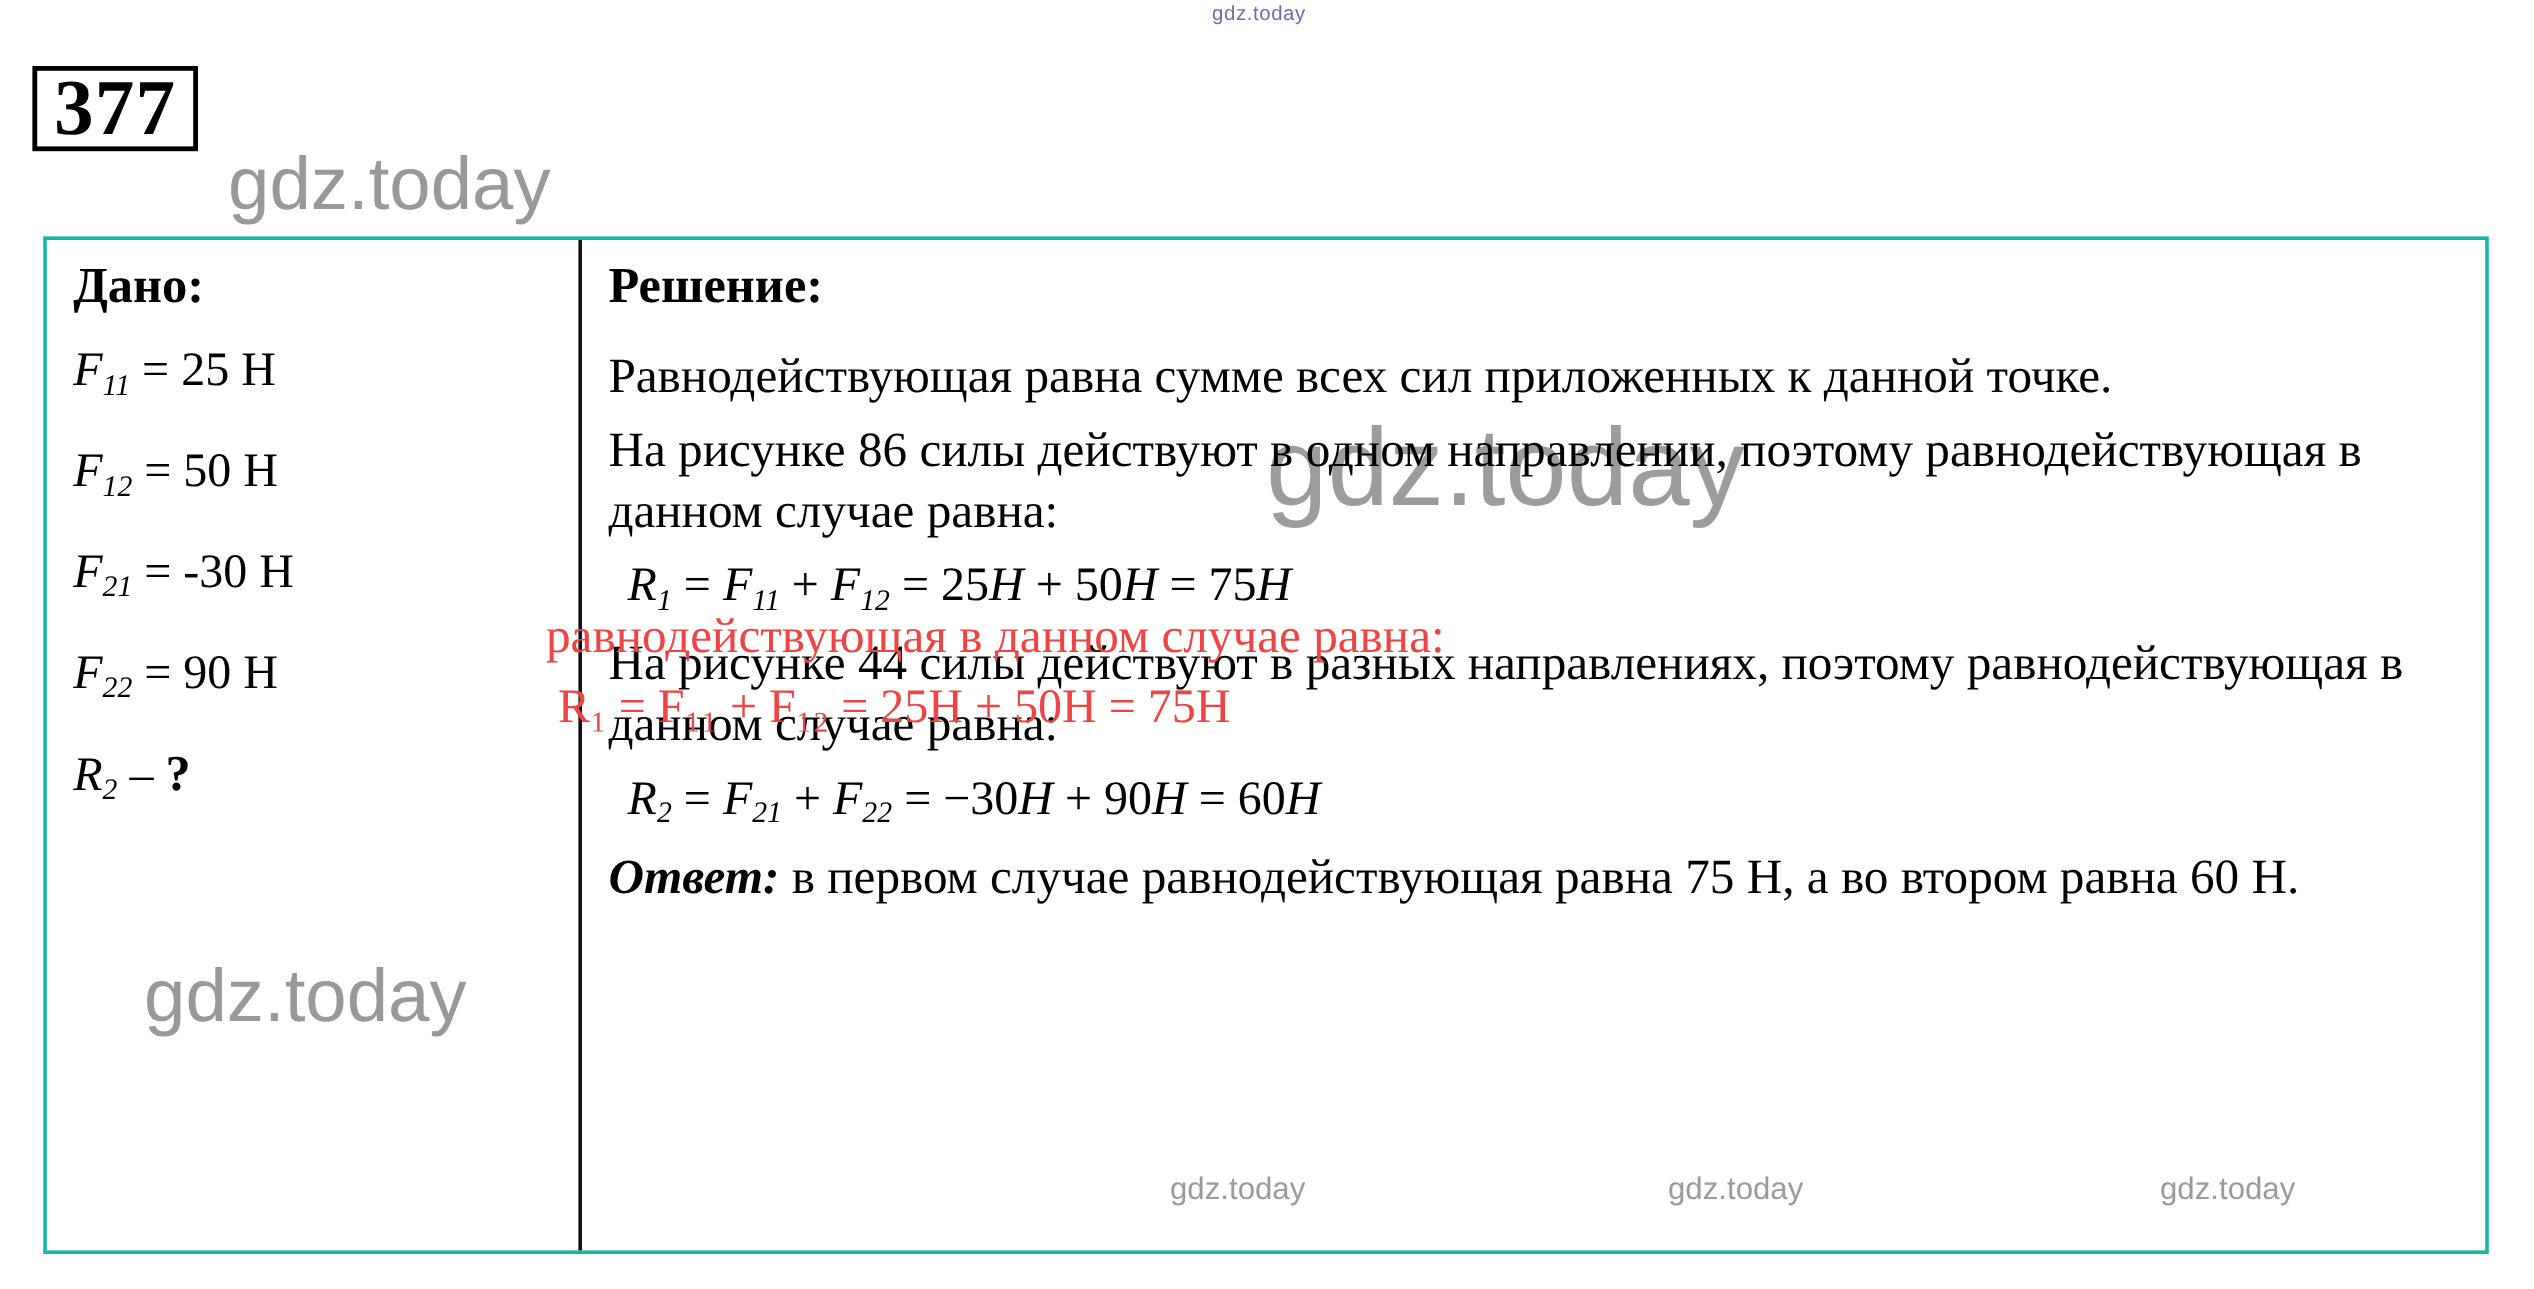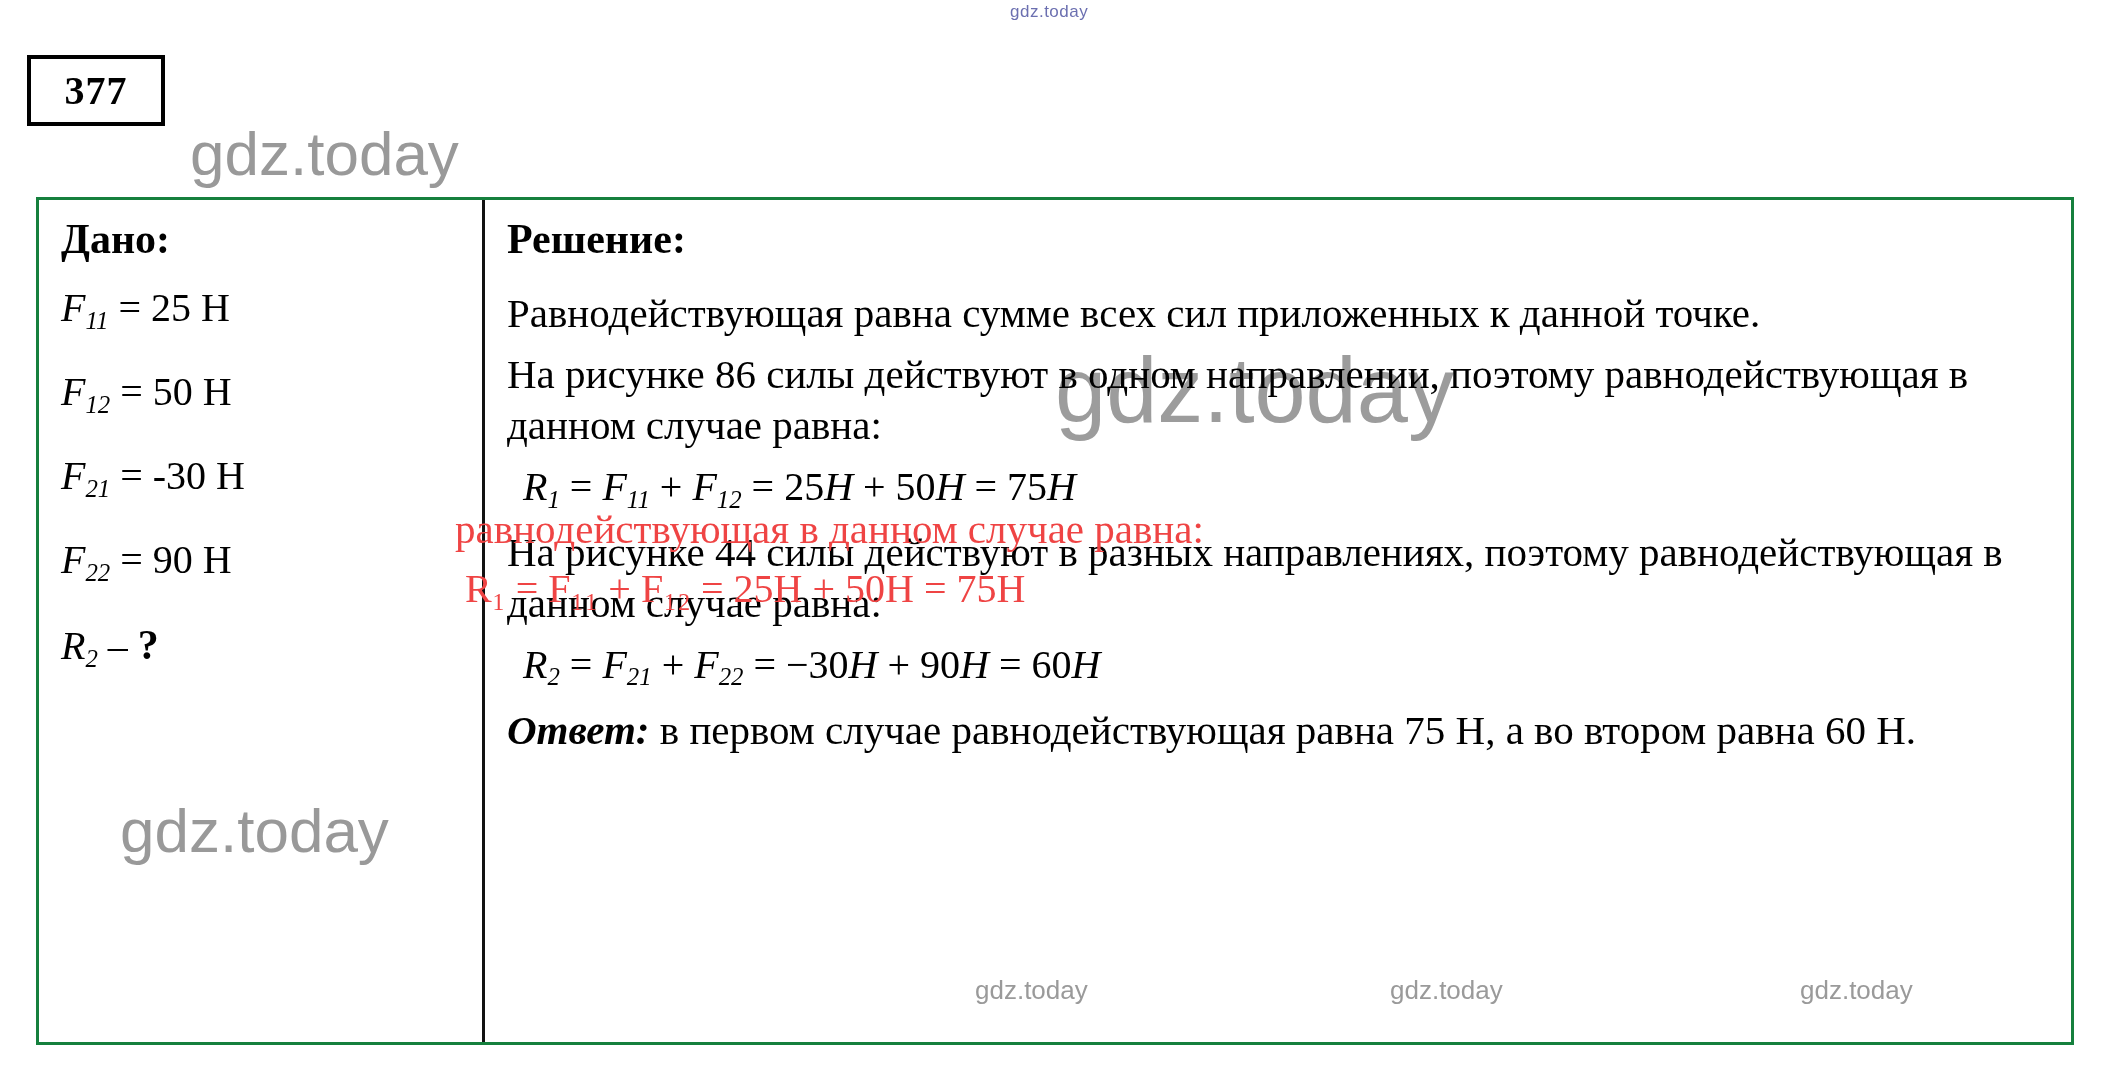--- a/index.html
+++ b/index.html
@@ -33,21 +33,21 @@
     left: 27px;
     top: 55px;
     width: 130px;
     height: 63px;
     border: 4px solid #000;
     display: flex;
     align-items: center;
     justify-content: center;
     font-family: "Liberation Serif", serif;
     font-weight: bold;
-    font-size: 40px;
+    font-size: 66px;
     line-height: 1;
     letter-spacing: 1px;
   }
 
   
   .wm {
     position: absolute;
     font-family: "Liberation Sans", sans-serif;
     color: #6f6f6f;
     opacity: 0.55;
@@ -79,21 +79,21 @@
     font-family: Liberation Serif, serif;
   }
 
   
   .table {
     position: absolute;
     left: 36px;
     top: 197px;
     width: 2038px;
     height: 848px;
-    border: 3px solid #15803d;
+    border: 3px solid #14b8a6;
     box-sizing: border-box;
   }
   .divider {
     position: absolute;
     left: 443px;
     top: 0;
     width: 3px;
     height: 100%;
     background: #111;
   }

